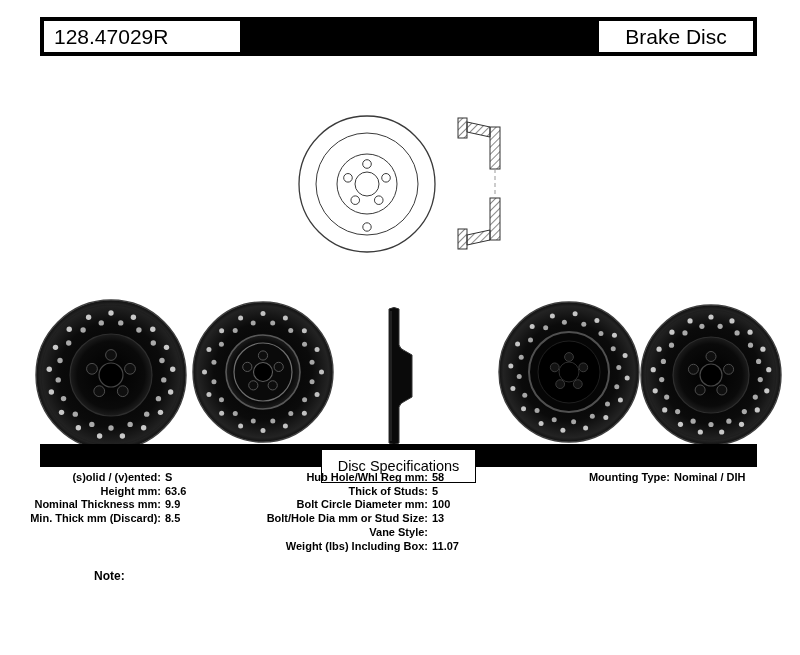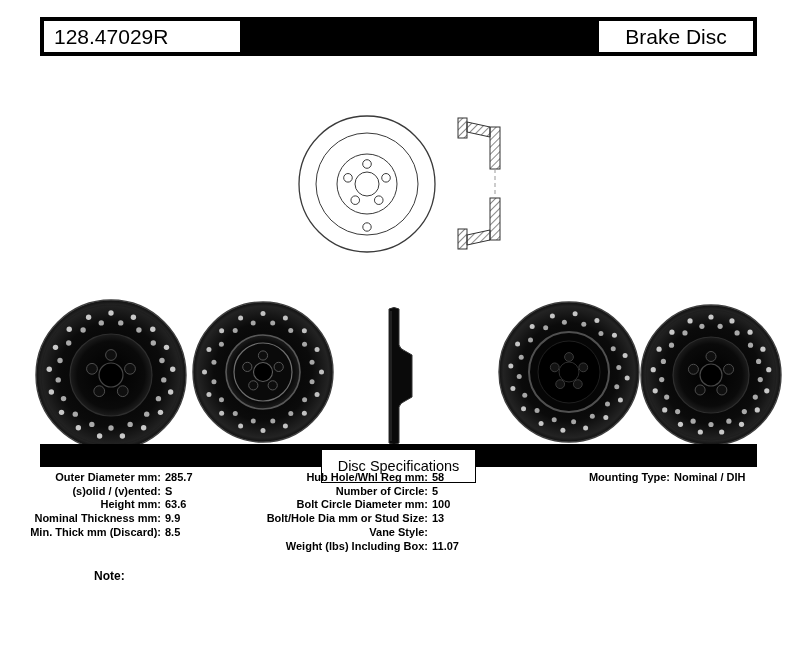--- a/index.html
+++ b/index.html
@@ -304,24 +304,20 @@
       </g>
     <circle cx="73" cy="73" r="11" fill="#000" stroke="#464646" stroke-width="1.2"></circle>
   </svg>
 
   <div class="spec-band">
     <div class="spec-title-box">Disc Specifications</div>
   </div>
 
   <div class="spec-col col-left">
     <div class="spec-row">
-      <span class="lbl">Outer Diameter mm:</span>
-      <span class="val">285.7</span>
-    </div>
-    <div class="spec-row">
       <span class="lbl">(s)olid / (v)ented:</span>
       <span class="val">S</span>
     </div>
     <div class="spec-row">
       <span class="lbl">Height mm:</span>
       <span class="val">63.6</span>
     </div>
     <div class="spec-row">
       <span class="lbl">Nominal Thickness mm:</span>
       <span class="val">9.9</span>
@@ -331,21 +327,21 @@
       <span class="val">8.5</span>
     </div>
   </div>
 
   <div class="spec-col col-mid">
     <div class="spec-row">
       <span class="lbl">Hub Hole/Whl Reg mm:</span>
       <span class="val">58</span>
     </div>
     <div class="spec-row">
-      <span class="lbl">Number of Circle:</span>
+      <span class="lbl">Thick of Studs:</span>
       <span class="val">5</span>
     </div>
     <div class="spec-row">
       <span class="lbl">Bolt Circle Diameter mm:</span>
       <span class="val">100</span>
     </div>
     <div class="spec-row">
       <span class="lbl">Bolt/Hole Dia mm or Stud Size:</span>
       <span class="val">13</span>
     </div>

